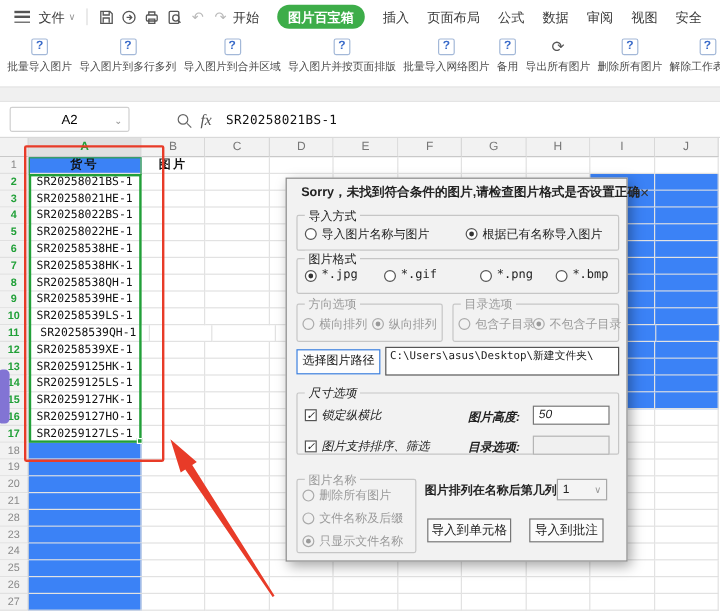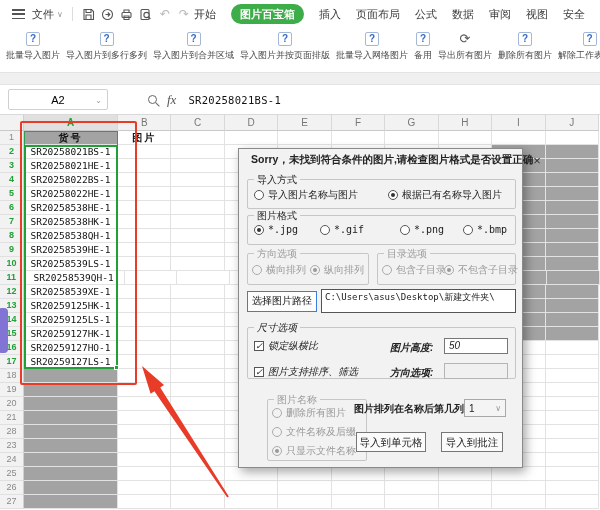--- a/index.html
+++ b/index.html
@@ -52,21 +52,21 @@
   .corner { width:24px; height:16px; background:#f2f2f2; border-right:1px solid #d0d0d0; border-bottom:1px solid #c9c9c9; }
   .colhdr { height:16px; background:#f2f2f2; border-right:1px solid #d8d8d8; border-bottom:1px solid #c9c9c9;
     font-size:10px; color:#777; text-align:center; line-height:15px; }
   .colhdr.sel { background:#e0e0e0; color:#21a038; font-weight:bold; }
   .srow { display:flex; height:14px; }
   .rowhdr { width:24px; background:#f2f2f2; border-right:1px solid #d0d0d0; border-bottom:1px solid #e0e0e0;
     font-size:9px; color:#888; text-align:center; line-height:13px; }
   .rowhdr.sel { color:#21a038; font-weight:bold; }
   .cell { border-right:1px solid #e2e2e2; border-bottom:1px solid #e2e2e2; font-size:10px;
     text-align:center; line-height:13px; overflow:hidden; white-space:nowrap; color:#111; }
-  .cell.green { background:#a3a3a3; }
+  .cell.green { background:#3b82f6; }
   .cell.hdrcell { font-weight:bold; letter-spacing:2px; }
   .cell.val { font-family:"DejaVu Sans Mono", monospace; font-size:9.5px; letter-spacing:0; }
 
   
   .a1border { position:absolute; left:24px; top:131px; width:94px; height:15px;
     border:1.5px solid #2f9e4c; pointer-events:none; }
   .selbox { position:absolute; left:24px; top:145px; width:94px; height:224px;
     border:2px solid #21a038; pointer-events:none; }
   .handle { position:absolute; right:-3px; bottom:-3px; width:5px; height:5px; background:#21a038; border:1px solid #fff; }
   .purplebar { position:absolute; left:-2px; top:308px; width:10px; height:45px; background:#8274d4; border-radius:4px; z-index:40; }
@@ -661,25 +661,25 @@
     <span class="opt" style="left:6px; top:11px;">
       <span class="cbox">✓</span>
       <span>锁定纵横比</span>
     </span>
     <span class="opt" style="left:6px; top:37px;">
       <span class="cbox">✓</span>
       <span>图片支持排序、筛选</span>
     </span>
     <span class="dlabel" style="left:142px; top:13px;">图片高度:</span>
     <span class="numinput" style="left:196px; top:10px;">50</span>
-    <span class="dlabel" style="left:142px; top:38px;">方向选项:</span>
+    <span class="dlabel" style="left:142px; top:38px;">目录选项:</span>
     <span class="numinput dis" style="left:196px; top:35px;"></span>
   </div>
 
-  <div class="grp dis" style="left:8px; top:250px; width:100px; height:62px;margin-left:20px;">
+  <div class="grp dis" style="left:8px; top:250px; width:100px; height:62px;">
     <span class="glabel">图片名称</span>
     <span class="opt dis" style="left:4px; top:6px;">
       <span class="radio"></span>
       <span>删除所有图片</span>
     </span>
     <span class="opt dis" style="left:4px; top:25px;">
       <span class="radio"></span>
       <span>文件名称及后缀</span>
     </span>
     <span class="opt dis" style="left:4px; top:44px;">

